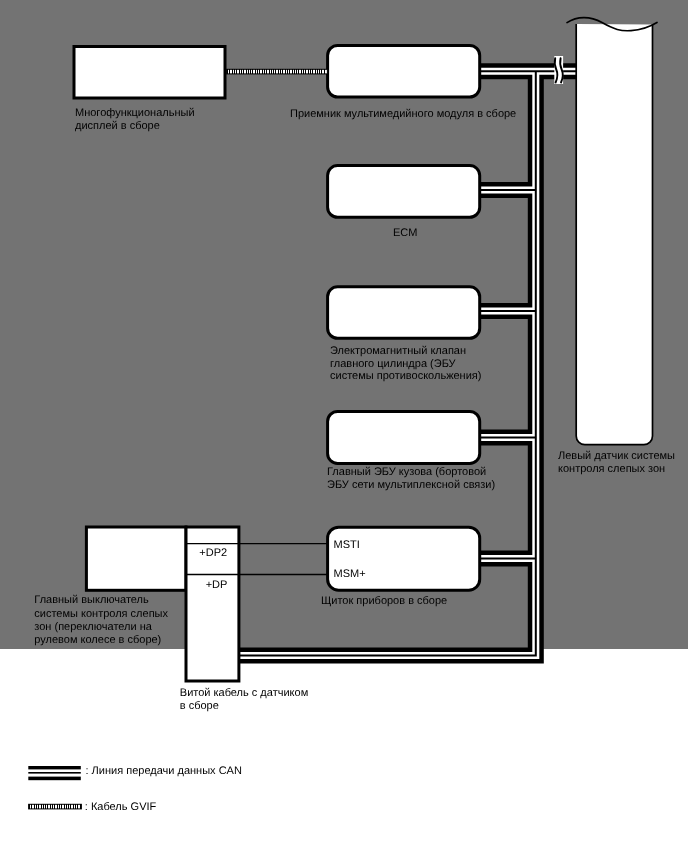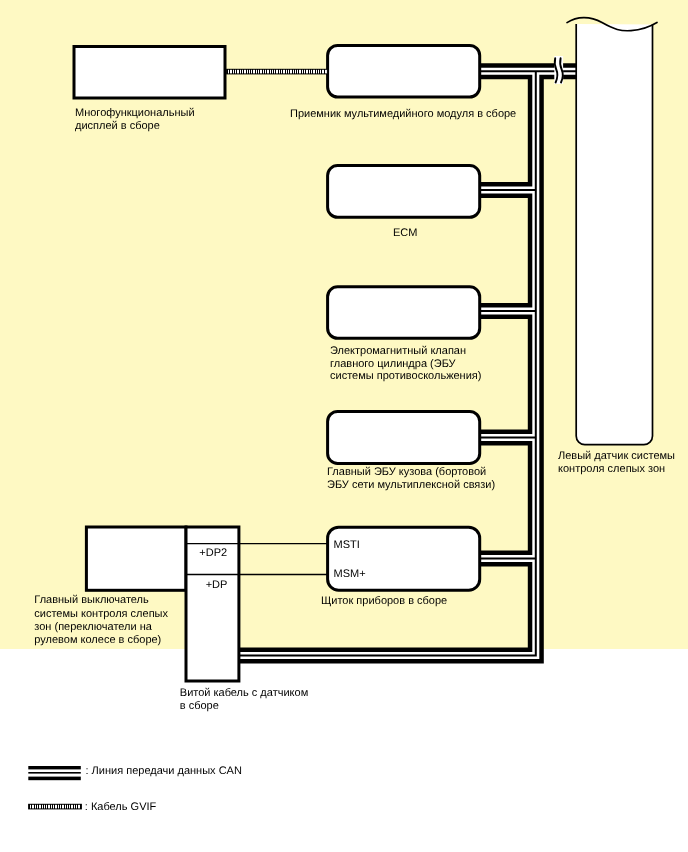--- a/index.html
+++ b/index.html
@@ -1,19 +1,19 @@
 <!DOCTYPE html>
 <html><head>
 <meta charset="utf-8">
 <title>CAN</title>
 <style>
   html,body{margin:0;padding:0;background:#ffffff;}
   body{width:688px;height:852px;overflow:hidden;
        font-family:"Liberation Sans",sans-serif;-webkit-font-smoothing:antialiased;text-rendering:geometricPrecision;}
-  #root{position:relative;width:688px;height:649px;background:#fef9c3;}
+  #root{position:relative;width:688px;height:649px;background:#737373;}
   svg#canvas{position:absolute;left:0;top:0;display:block;}
   text{font-family:"Liberation Sans",sans-serif;font-size:11px;fill:#000000;
        dominant-baseline:alphabetic;}
   .box{fill:#ffffff;stroke:#000000;stroke-width:3;}
   .can-outer{fill:none;stroke:#000000;stroke-width:16;stroke-linecap:butt;stroke-linejoin:miter;}
   .can-inner{fill:none;stroke:#ffffff;stroke-width:7;stroke-linecap:butt;stroke-linejoin:miter;}
   .can-core{fill:none;stroke:#000000;stroke-width:2;stroke-linecap:butt;stroke-linejoin:miter;}
   .thinline{fill:none;stroke:#000000;stroke-width:1.35;}
   .sensorbox{fill:#ffffff;stroke:#000000;stroke-width:1.7;}
 </style>

